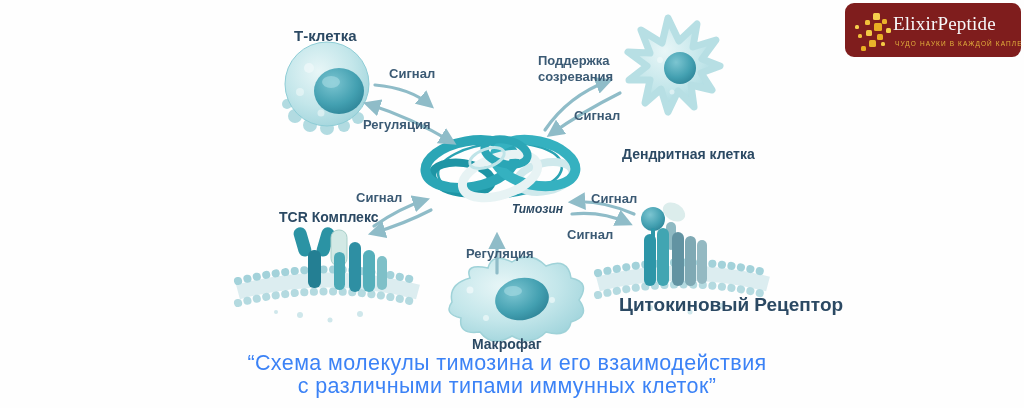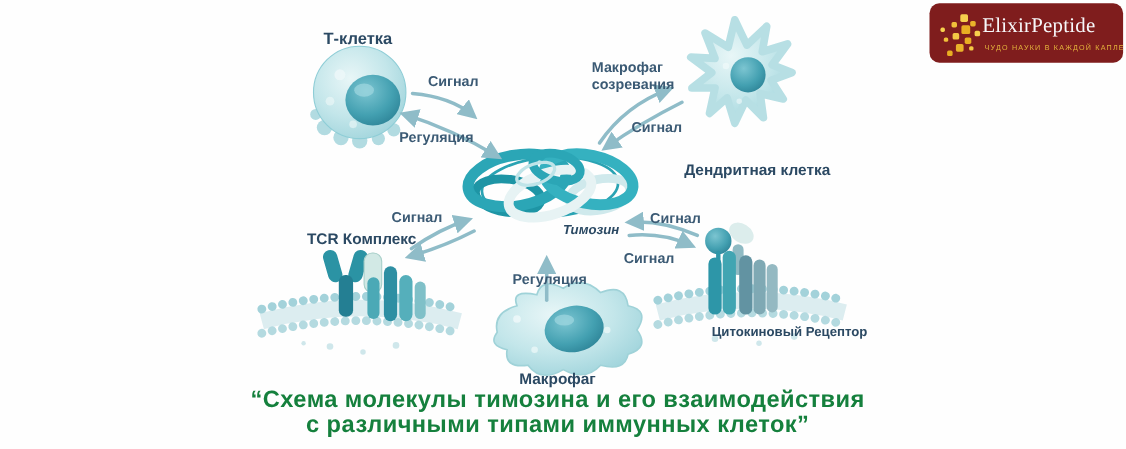--- a/index.html
+++ b/index.html
@@ -8,33 +8,33 @@
     background:#fefefe;
     font-family:"Liberation Sans", sans-serif;
   }
   .lbl{position:absolute;color:#3b5a74;font-size:13px;font-weight:600;white-space:nowrap;}
   .name{position:absolute;color:#2b4963;font-size:14px;font-weight:bold;white-space:nowrap;}
   .art{position:absolute;left:0;top:0;}
   #thymosin-label{left:443px;top:202px;width:120px;text-align:right;font-size:12px;font-style:italic;}
   #tcell-label{left:294px;top:27px;font-size:15px;}
   #dendritic-label{left:622px;top:118px;margin-top:28px;}
   #tcr-label{left:279px;top:209px;}
-  #cytokine-label{left:647px;top:294px;font-size:12px;}
+  #cytokine-label{left:619px;top:294px;font-size:19px;}
   #macrophage-label{left:472px;top:336px;}
   #sig-tcell{left:389px;top:66px;}
   #reg-tcell{left:363px;top:117px;}
   #support-dendritic{left:538px;top:53px;width:76px;white-space:normal;line-height:16px;}
   #sig-dendritic{left:574px;top:108px;}
   #sig-tcr{left:356px;top:190px;}
   #sig-cyt-out{left:591px;top:191px;}
   #sig-cyt-in{left:567px;top:227px;}
   #reg-macro{left:466px;top:246px;}
   .caption{
     position:absolute;left:0;top:352px;width:1014px;text-align:center;
-    color:#15803d;font-size:21.5px;font-weight:bold;letter-spacing:.4px;line-height:23px;
+    color:#3b82f6;font-size:21.5px;font-weight:normal;letter-spacing:.4px;line-height:23px;
   }
   .caption .cap-line{white-space:nowrap;}
   
   #logo-badge{
     position:absolute;top:3px;right:3px;width:176px;height:54px;
     background:#7f1d1d;border-radius:9px;
   }
   #logo-brand{
     position:absolute;left:48px;top:10px;color:#f7f8fa;
     font-family:"Liberation Serif", serif;font-size:19px;letter-spacing:.2px;
@@ -161,21 +161,21 @@
       <path d="M634,214 Q602,200 573,202" marker-end="url(#ah)"></path>
       <path d="M572,214 Q602,211 628,223" marker-end="url(#ah)"></path>
       <path d="M497,273 L497,237" marker-end="url(#ah)"></path>
     </g>
   </svg>
 
   <div class="name" id="tcell-label">Т-клетка</div>
   <div class="lbl" id="sig-tcell">Сигнал</div>
   <div class="lbl" id="reg-tcell">Регуляция</div>
 
-  <div class="lbl" id="support-dendritic">Макрофаг созревания</div>
+  <div class="lbl" id="support-dendritic">Поддержка созревания</div>
   <div class="lbl" id="sig-dendritic">Сигнал</div>
   <div class="name" id="dendritic-label">Дендритная клетка</div>
 
   <div class="name" id="thymosin-label">Тимозин</div>
 
   <div class="name" id="tcr-label">TCR Комплекс</div>
   <div class="lbl" id="sig-tcr">Сигнал</div>
 
   <div class="lbl" id="sig-cyt-out">Сигнал</div>
   <div class="lbl" id="sig-cyt-in">Сигнал</div>

